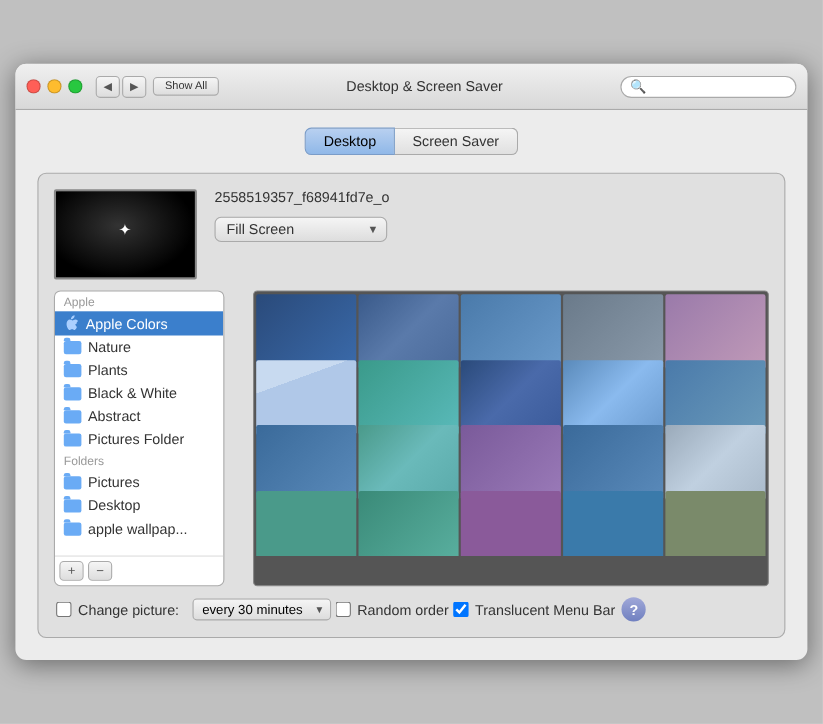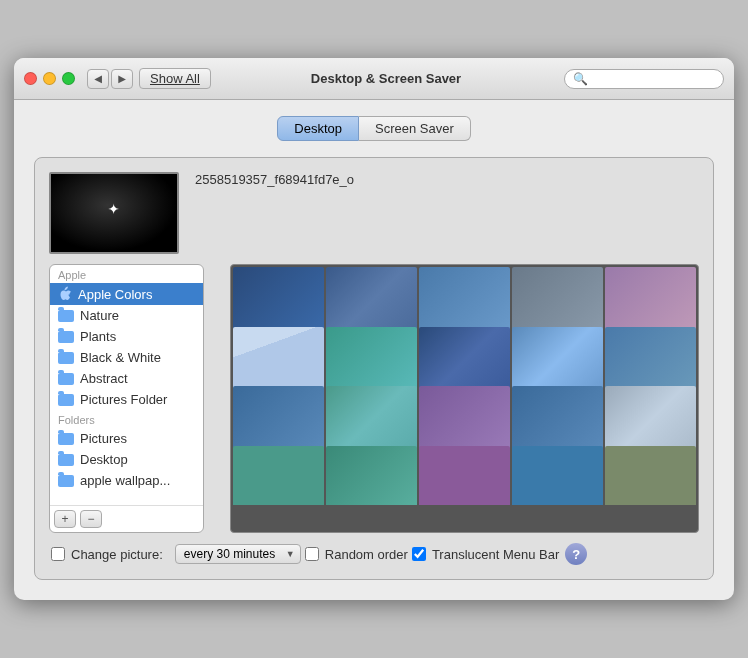--- a/index.html
+++ b/index.html
@@ -42,21 +42,21 @@
     }
     .tl-close { background: #ff5f57; }
     .tl-min { background: #febc2e; }
     .tl-max { background: #28c840; }
     .titlebar-title {
       position: absolute;
       left: 50%;
       transform: translateX(-50%);
       font-size: 13px;
       color: #333;
-      font-weight: bold;
+      font-weight: normal;
       padding-left: 24px;
     }
     .nav-btns {
       display: flex;
       gap: 2px;
       margin-left: 12px;
     }
     .nav-btn {
       width: 22px;
       height: 20px;
@@ -70,23 +70,22 @@
       font-size: 10px;
       color: #555;
     }
     .show-all-btn {
       margin-left: 6px;
       padding: 2px 10px;
       background: linear-gradient(to bottom, #f5f5f5, #ddd);
       border: 1px solid #aaa;
       border-radius: 4px;
       cursor: pointer;
-      font-size: 13px;
-      color: #333;
-      text-decoration: underline;
+      font-size: 10px;
+      color: #333;
     }
     .search-box {
       margin-left: auto;
       display: flex;
       align-items: center;
       background: white;
       border: 1px solid #aaa;
       border-radius: 12px;
       padding: 2px 8px;
       width: 160px;
@@ -433,20 +432,31 @@
     <div class="main-panel">
 
       <div class="top-section">
         <div class="preview-img">
           <div class="preview-img-inner">
             <span class="preview-star">✦</span>
           </div>
         </div>
         <div class="top-right">
           <span class="filename-label">2558519357_f68941fd7e_o</span>
+          <div class="fill-dropdown">
+            <div class="dropdown-wrapper">
+              <select class="dropdown-select">
+                <option>Fill Screen</option>
+                <option>Fit to Screen</option>
+                <option>Stretch to Fill Screen</option>
+                <option>Center</option>
+                <option>Tile</option>
+              </select>
+            </div>
+          </div>
         </div>
       </div>
 
       <div class="middle-section">
 
         <div class="sidebar">
           <div class="sidebar-scroll">
             <div class="section-header">Apple</div>
             <div class="sidebar-item selected">
               <svg class="apple-icon" viewBox="0 0 14 16" fill="#aacfff" width="14" height="16">

